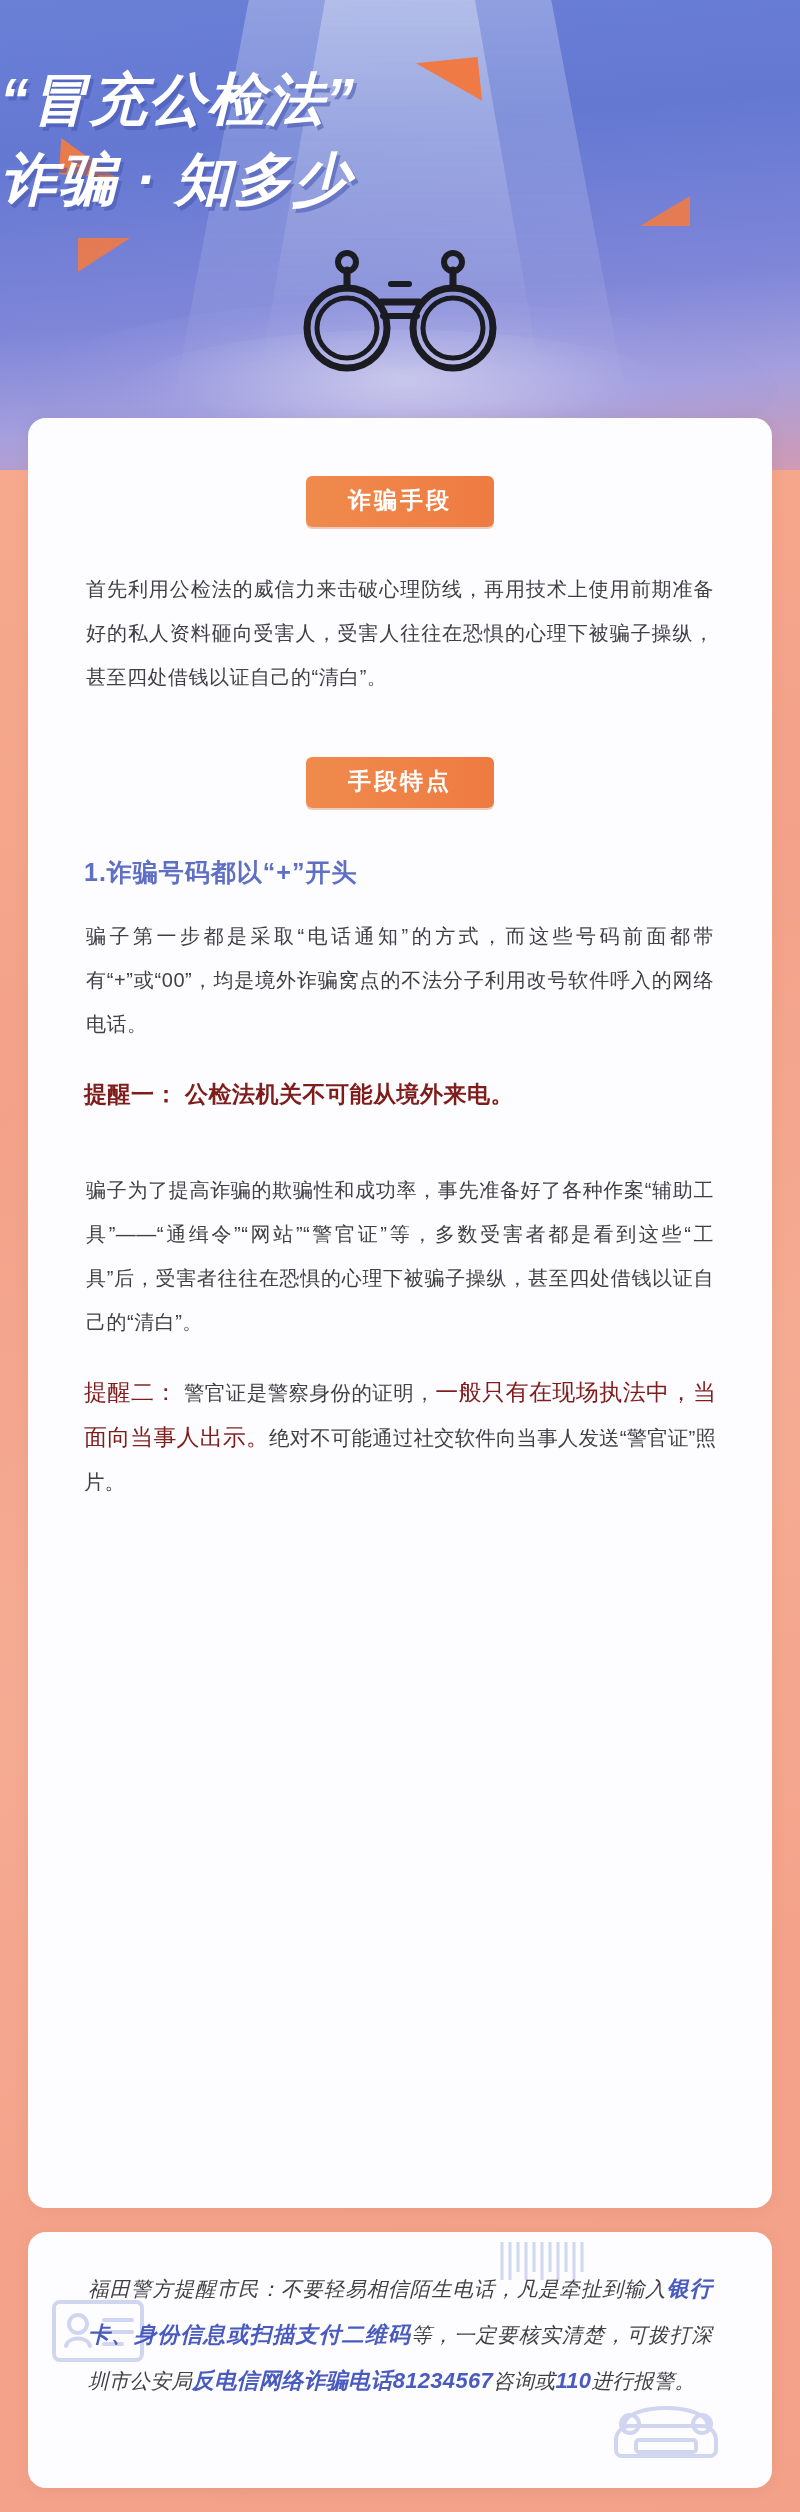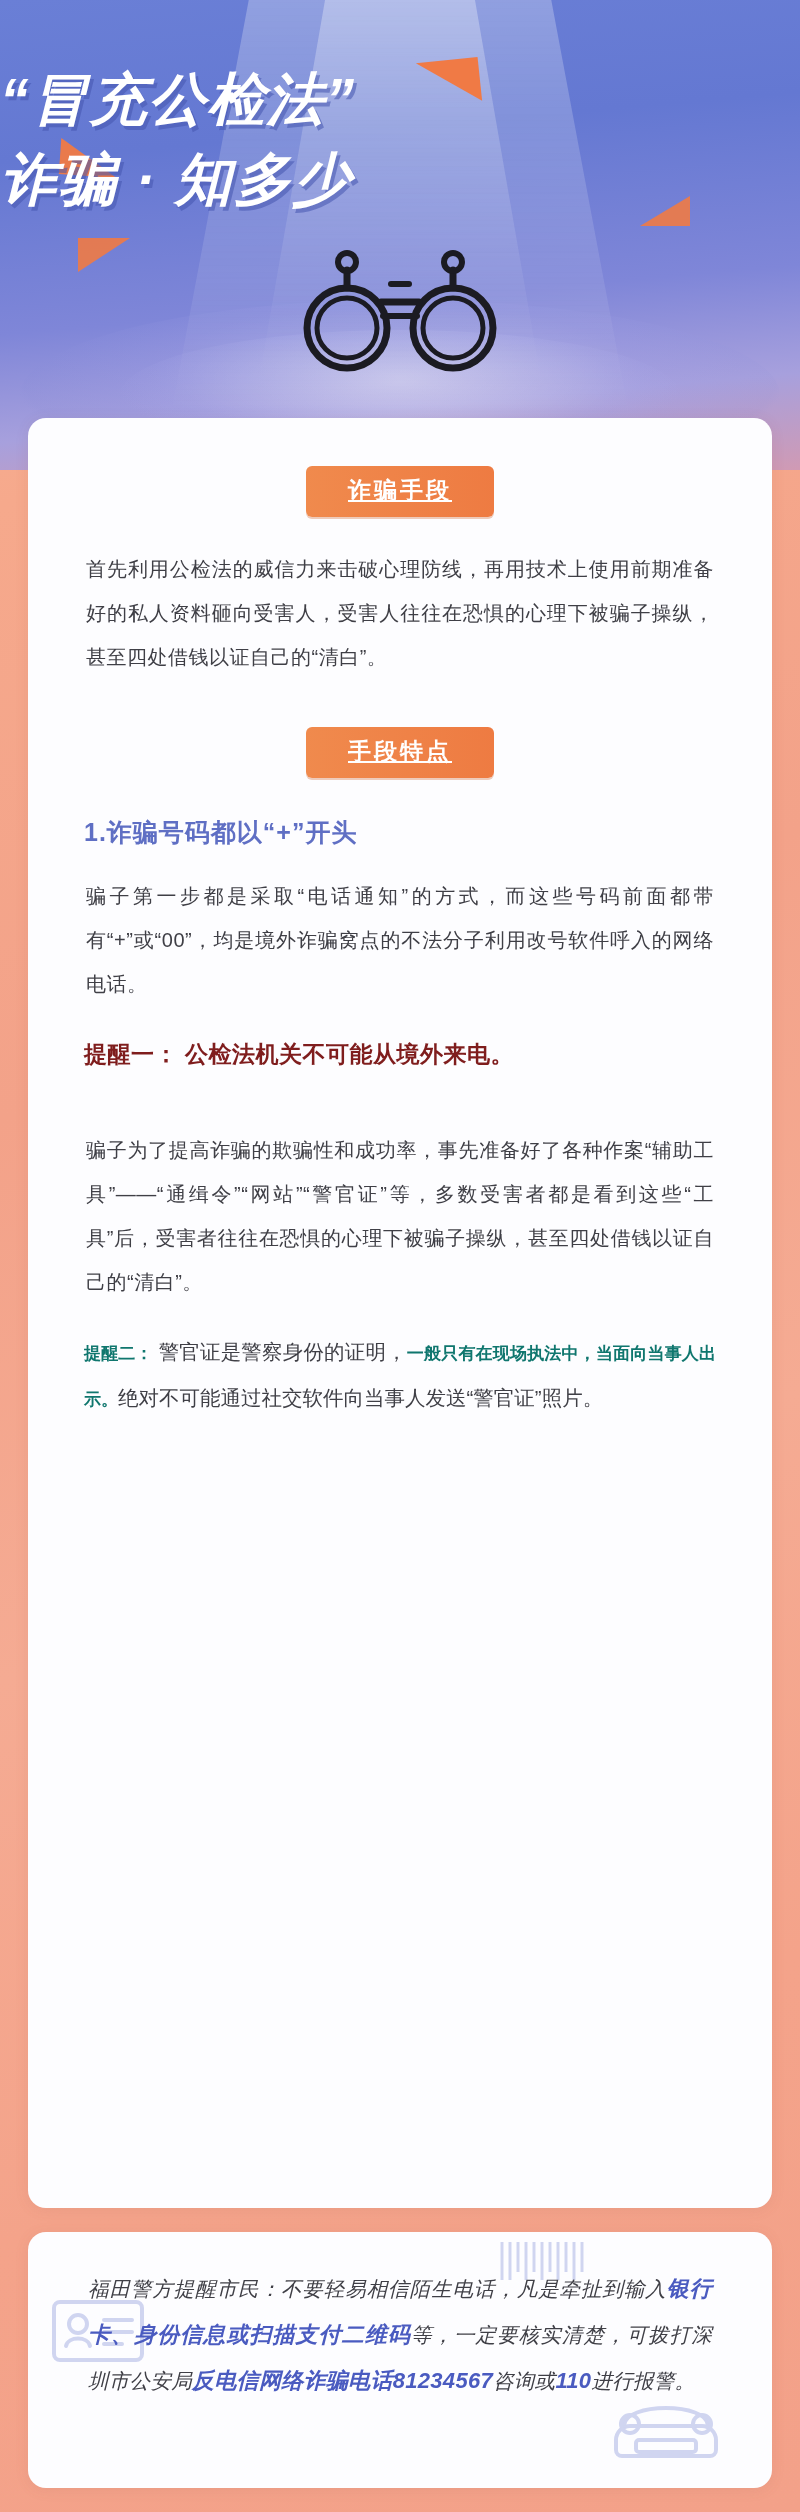--- a/index.html
+++ b/index.html
@@ -110,31 +110,30 @@
     width: 744px;
     background: #fdfdff;
     border-radius: 18px;
     box-shadow: 0 2px 14px rgba(150,90,80,0.10);
   }
   #card-main { top: 418px; height: 1790px; }
   #card-footer { top: 2232px; height: 256px; overflow: hidden; font-style: italic; }
 
   .pill {
     display: block;
-    margin: 4px auto;
+    margin: 14px auto;
     background: linear-gradient(90deg, #f08a4d 0%, #ee7b42 100%);
     color: #fff;
     font-size: 23px;
     font-weight: bold;
     letter-spacing: 3px;
     padding: 9px 42px 11px;
     border-radius: 6px;
     width: fit-content;
     box-shadow: 0 2px 0 rgba(210,110,60,0.35);
-    text-decoration: underline;
   }
   .pill-wrap { text-align: center; }
 
   .body-text {
     color: #3f3f46;
     font-size: 20px;
     line-height: 44px;
     letter-spacing: 0.5px;
     padding: 0 58px;
     text-align: justify;
@@ -156,23 +155,23 @@
     line-height: 44px;
   }
   .warn-mixed {
     color: #3f3f46;
     font-size: 20.5px;
     line-height: 44px;
     padding: 0 56px;
     text-align: justify;
   }
   .warn-mixed .r {
-    color: #0f766e;
-    font-weight: bold;
-    font-size: 17px;
+    color: #7f1d1d;
+    font-weight: normal;
+    font-size: 23px;
   }
   .sp-18 { height: 18px; }
   .sp-26 { height: 26px; }
   .sp-34 { height: 34px; }
   .sp-44 { height: 44px; }
 
   
   .footer-text {
     position: relative;
     z-index: 2;

